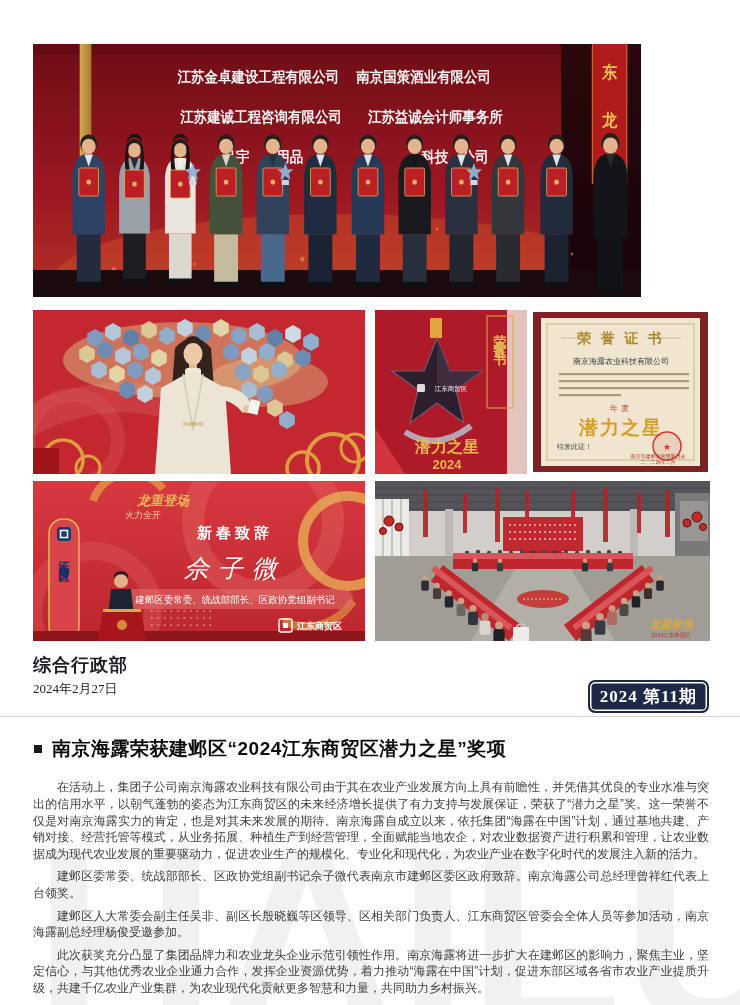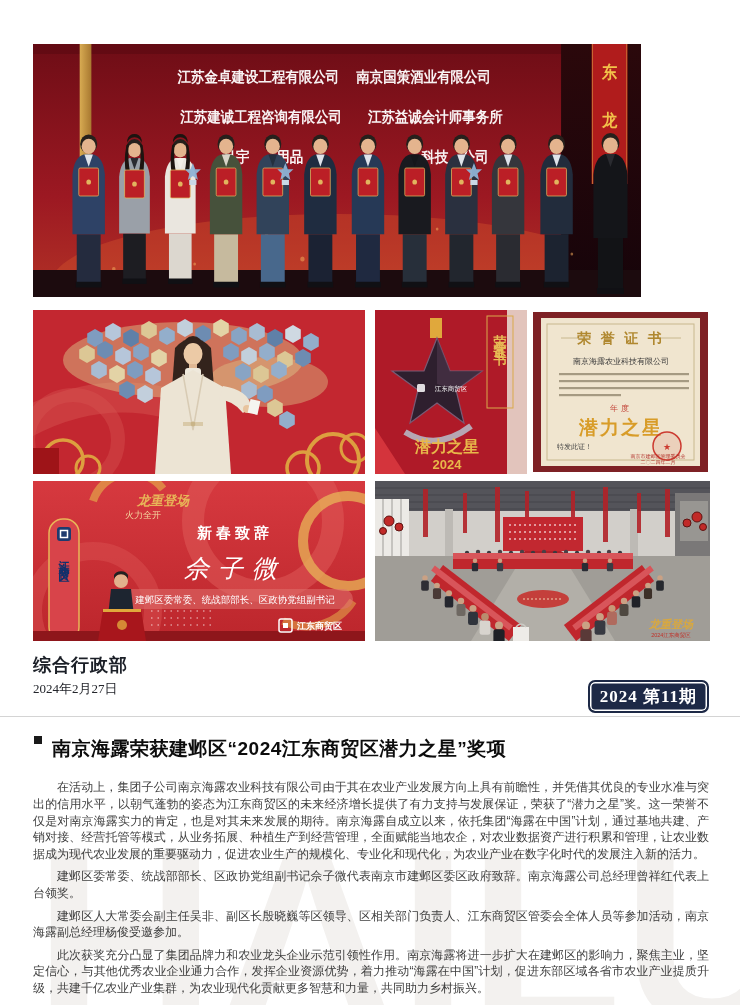--- a/index.html
+++ b/index.html
@@ -15,21 +15,21 @@
   #ph-speech{left:33px;top:481px;width:332px;height:160px;}
   #ph-conf{left:375px;top:481px;width:335px;height:160px;}
   .dept{position:absolute;z-index:2;left:33px;top:653px;font-family:"Liberation Serif",serif;
         font-weight:700;font-size:18px;color:#1b1f27;letter-spacing:1px;text-align:right;}
   .date{position:absolute;z-index:2;left:33px;top:680px;font-family:"Liberation Serif",serif;
         font-size:13px;color:#23252b;text-align:right;}
   .issue-badge{position:absolute;z-index:2;right:31px;top:656px;background:#1d2946;color:#fff;
         font-family:"Liberation Serif",serif;font-weight:700;font-size:17px;letter-spacing:1px;
         padding:3px 10px;border-radius:7px;border:2px solid #1d2946;box-shadow:inset 0 0 0 1.5px #fff;margin-top:24px;}
   .divider{position:absolute;z-index:2;left:0;top:716px;width:740px;height:1px;background:#d4d4d4;border:0;margin:0;}
-  .article-title{position:absolute;z-index:2;left:34px;top:736px;display:flex;align-items:flex-start;gap:10px;
+  .article-title{position:absolute;z-index:2;left:34px;top:736px;display:flex;align-items:center;gap:10px;
         margin:0;font-size:19px;font-weight:900;color:#0c0c0c;letter-spacing:.5px;}
   .bullet{width:8px;height:8px;background:#1a1a1a;flex:0 0 auto;}
   .body-text{position:absolute;z-index:2;left:33px;top:779px;width:676px;font-size:12px;
         line-height:16.8px;color:#3e3e3e;text-align:justify;}
   .body-text p{margin:0 0 5.5px 0;text-indent:2em;}
   
   .pl{fill:var(--legs,#20242e);} .pb{fill:var(--suit,#27324a);} .ps{fill:var(--shirt,#dfe3ea);}
   .co-txt{font-family:"Liberation Sans",sans-serif;font-weight:700;fill:#ffffff;opacity:.95;}
   .ah{fill:var(--h,#caa184);} .ab{fill:var(--c,#2e2e34);}
 </style>

